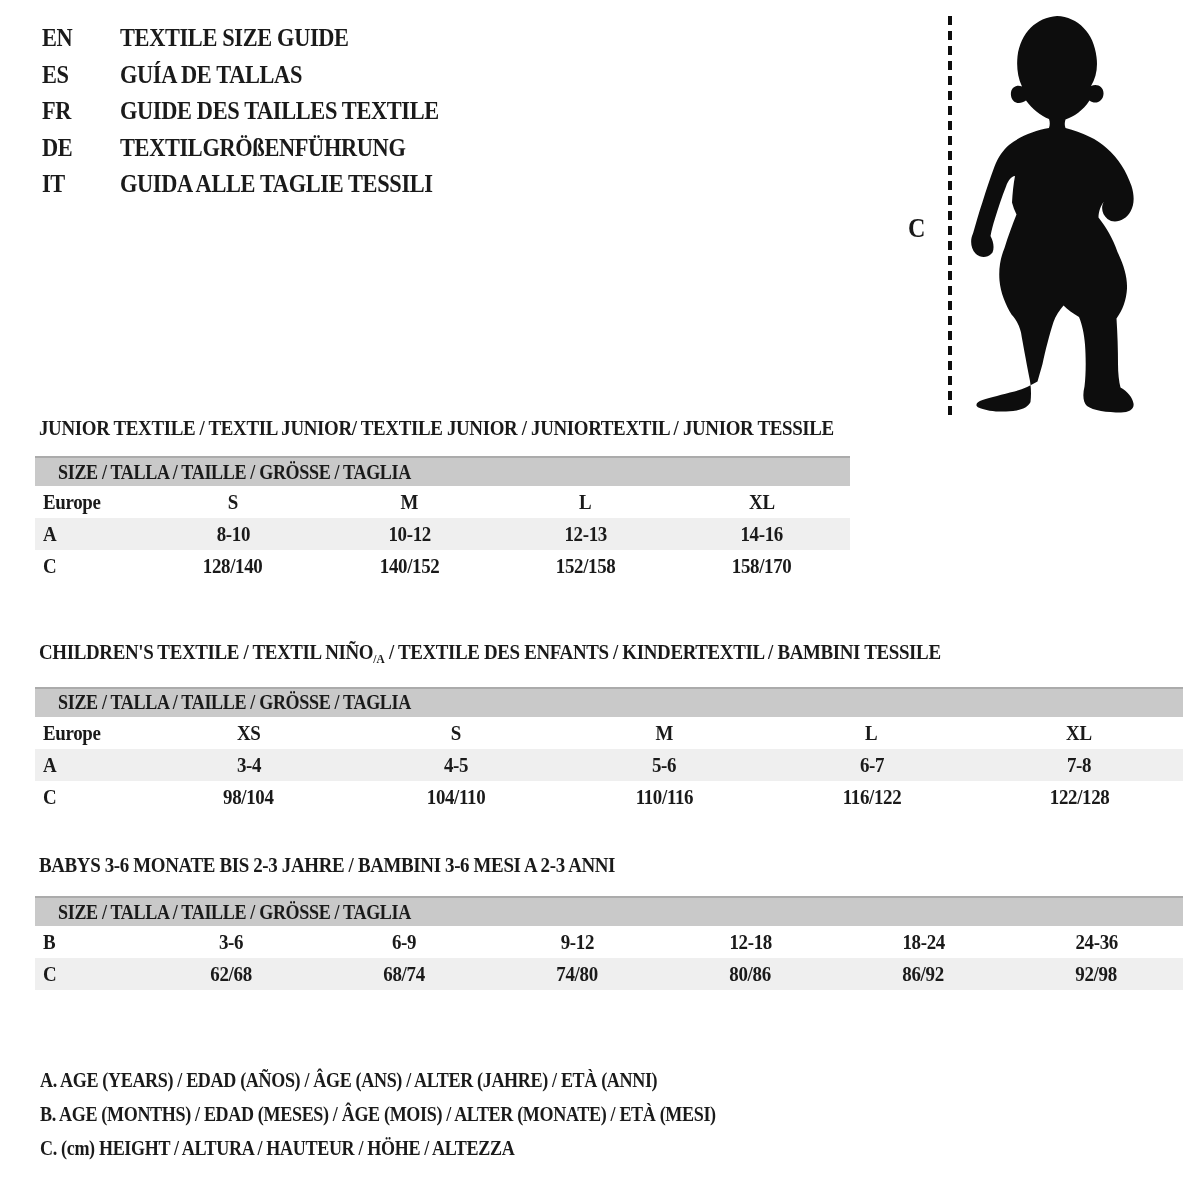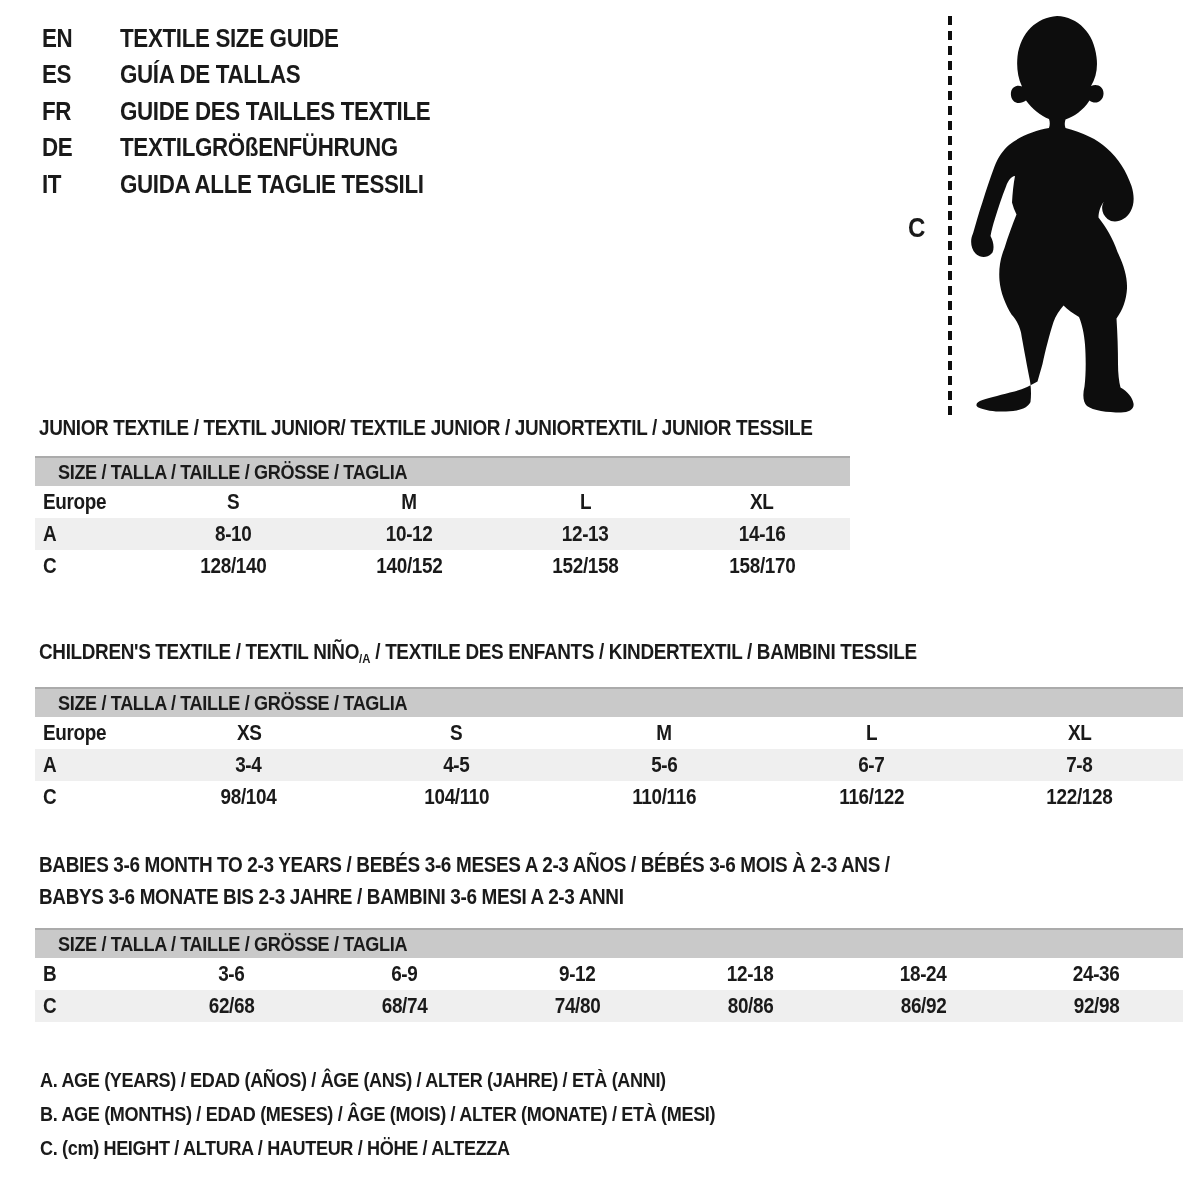--- a/index.html
+++ b/index.html
@@ -1,19 +1,19 @@
 <!DOCTYPE html>
 <html><head>
 <meta charset="utf-8">
 <style>
   html,body { margin:0; padding:0; background:#ffffff; }
   .page {
     position:relative; width:1200px; height:1200px;
     background:var(--bg,#ffffff);
-    font-family:Liberation Sans, sans-serif;
+    font-family:Liberation Serif, serif;
     font-weight:bold; color:var(--text,#1a1a1a);
     overflow:hidden; letter-spacing:-0.4px;
   }
   .cx { display:inline-block; transform:scaleX(0.86); transform-origin:50% 50%; white-space:nowrap; }
   .cx-left { transform-origin:0 50%; }
 
   
   .lang-block { position:absolute; left:42px; top:20px; }
   .lang-row { display:flex; height:36.5px; align-items:center; font-size:26px; }
   .lang-row .code { width:78px; }
@@ -194,21 +194,20 @@
             <div class="cell-label"><span class="cx cx-left">C</span></div>
             <div class="cell"><span class="cx">98/104</span></div>
             <div class="cell"><span class="cx">104/110</span></div>
             <div class="cell"><span class="cx">110/116</span></div>
             <div class="cell"><span class="cx">116/122</span></div>
             <div class="cell"><span class="cx">122/128</span></div>
           </div>
         </div>
       </div>
       <div class="section" id="sec-babies">
-        <div class="section-title"><span class="cx cx-left"><span>BABIES 3-6 MONTH TO 2-3 YEARS / BEBÉS 3-6 MESES A 2-3 AÑOS / BÉBÉS 3-6 MOIS À 2-3 ANS /</span></span></div>
         <div class="section-title"><span class="cx cx-left"><span>BABYS 3-6 MONATE BIS 2-3 JAHRE / BAMBINI 3-6 MESI A 2-3 ANNI</span></span></div>
         <div class="size-table">
           <div class="size-bar">
             <span class="cx cx-left">SIZE / TALLA / TAILLE / GRÖSSE / TAGLIA</span>
           </div>
           <div class="trow">
             <div class="cell-label"><span class="cx cx-left">B</span></div>
             <div class="cell"><span class="cx">3-6</span></div>
             <div class="cell"><span class="cx">6-9</span></div>
             <div class="cell"><span class="cx">9-12</span></div>

